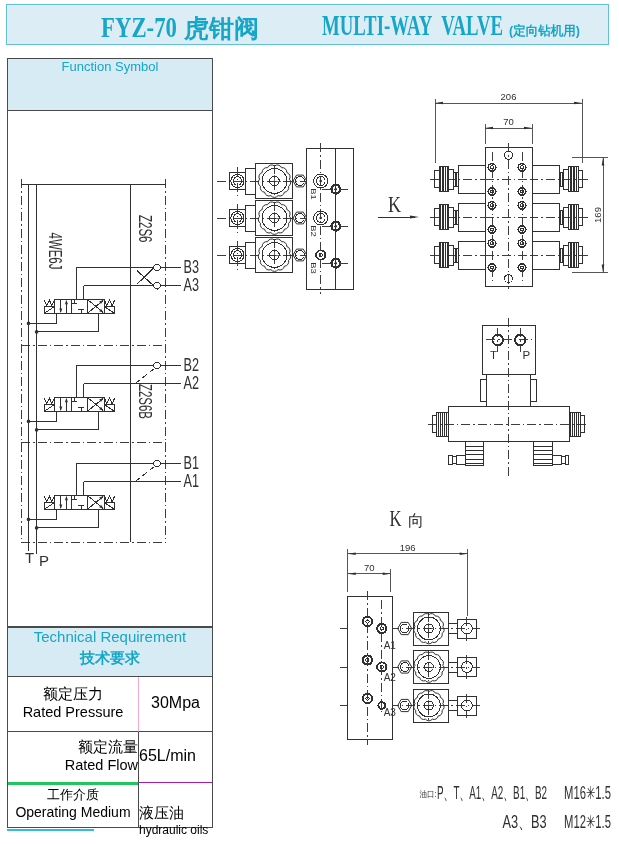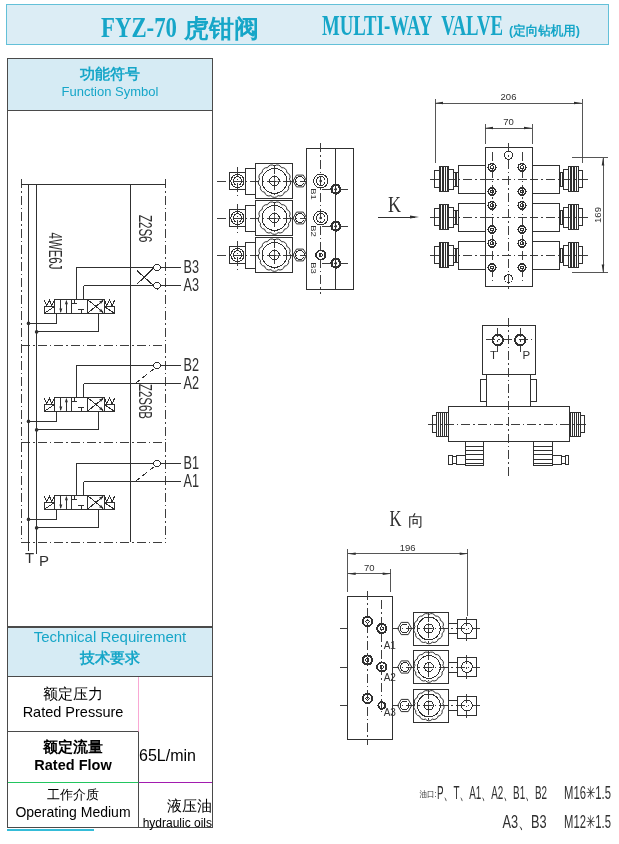--- a/index.html
+++ b/index.html
@@ -6,51 +6,53 @@
     font-family:"Liberation Sans", sans-serif; position:relative; overflow:hidden; }
   .abs { position:absolute; box-sizing:border-box; }
   .cy { color:#16a6c8; }
 </style>
 </head>
 <body>
 
 <div class="abs" style="left:6px;top:4px;width:603px;height:41px;background:#dcedf5;border:1.5px solid #63c0d8;"></div>
 
 <div class="abs" style="left:7px;top:58px;width:206px;height:53px;background:#d6ebf4;border:1px solid #4a4a4a;text-align:center;">
-  <div class="cy" style="font-size:15px;font-weight:bold;margin-top:6px;">功能符号</div>
   <div class="cy" style="font-size:13px;">Function Symbol</div>
 </div>
 
 <div class="abs" style="left:7px;top:110px;width:206px;height:517px;border:1px solid #4a4a4a;background:#fff;"></div>
 
 <div class="abs" style="left:7px;top:627px;width:206px;height:50px;background:#d6ebf4;border:1px solid #4a4a4a;text-align:center;">
   <div class="cy" style="font-size:15px;white-space:nowrap;">Technical Requirement</div>
   <div class="cy" style="font-size:15px;font-weight:bold;margin-top:4px;">技术要求</div>
 </div>
 
 <div class="abs" style="left:7px;top:677px;width:206px;height:151px;border:1px solid #4a4a4a;border-top:none;">
 
   <div style="position:absolute;left:0;top:0;width:130px;height:54px;border-right:1px solid #f9a8d4;border-bottom:1px solid #4a4a4a;text-align:center;">
     <div style="font-size:15px;margin-top:8px;">额定压力</div>
     <div style="font-size:14.5px;white-space:nowrap;">Rated Pressure</div>
   </div>
-
-  <div style="position:absolute;left:0;top:55px;width:130px;height:50px;border-right:1px solid #4a4a4a;border-bottom:1px solid #22c55e;text-align:center;font-weight:bold;">
+  <div style="position:absolute;left:131px;top:0;right:0;height:54px;border-bottom:1px solid #4a4a4a;text-align:center;">
+    <div style="font-size:16px;margin-top:17px;">30Mpa</div>
+  </div>
+
+  <div style="position:absolute;left:0;top:55px;width:130px;height:50px;border-right:1px solid #4a4a4a;border-bottom:3px solid #22c55e;text-align:right;">
     <div style="font-size:15px;margin-top:6px;">额定流量</div>
     <div style="font-size:14.5px;">Rated Flow</div>
   </div>
   <div style="position:absolute;left:131px;top:55px;right:0;height:50px;border-bottom:1px solid #a21caf;text-align:left;">
     <div style="font-size:16px;margin-top:15px;">65L/min</div>
   </div>
 
   <div style="position:absolute;left:0;top:106px;width:130px;height:44px;border-right:1px solid #4a4a4a;text-align:center;">
     <div style="font-size:13px;margin-top:3px;">工作介质</div>
     <div style="font-size:14px;white-space:nowrap;">Operating Medium</div>
   </div>
-  <div style="position:absolute;left:131px;top:117px;right:0;height:44px;text-align:right;">
+  <div style="position:absolute;left:131px;top:124px;right:0;height:44px;text-align:left;">
     <div style="font-size:15px;margin-top:3px;">液压油</div>
     <div style="font-size:12px;white-space:nowrap;">hydraulic oils</div>
   </div>
 </div>
 
 <div class="abs" style="left:7px;top:829px;width:87px;height:2px;background:#35bcd8;"></div>
 
 <svg class="abs" style="left:0;top:0;" width="619" height="844" viewBox="0 0 619 844" xmlns="http://www.w3.org/2000/svg" shape-rendering="crispEdges">
 
 <text x="101" y="36.5" font-size="30" font-weight="bold" font-family="Liberation Serif, serif" fill="#16a6c8" textLength="76" lengthAdjust="spacingAndGlyphs">FYZ-70</text>

